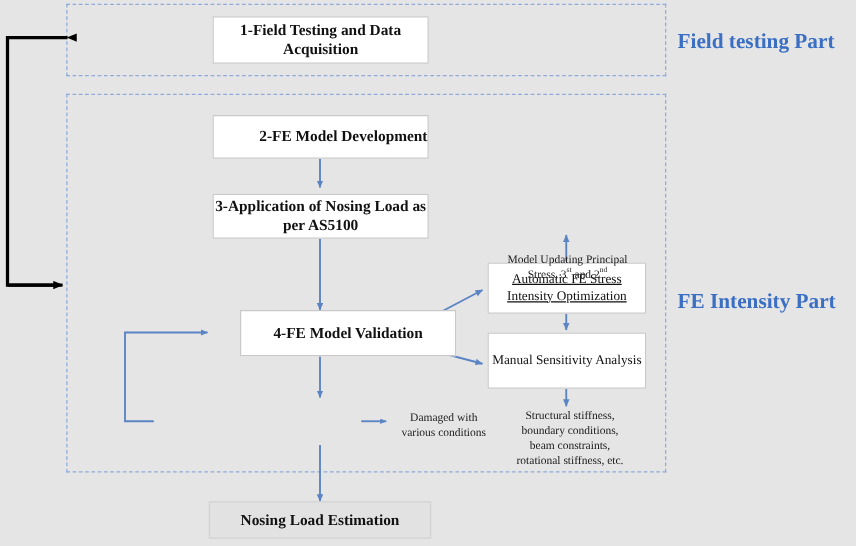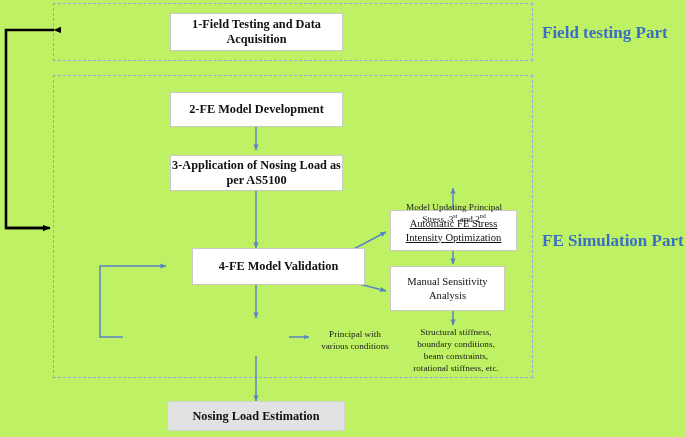--- a/index.html
+++ b/index.html
@@ -1,18 +1,18 @@
 <!DOCTYPE html>
 <html><head>
 <meta charset="utf-8">
 <style>
   html,body{margin:0;padding:0;background:#ffffff;}
   body{width:685px;height:437px;overflow:hidden;
        font-family:"Liberation Serif", serif;}
-  #stage{position:relative;width:685px;height:437px;background:#bef264;}
+  #stage{position:relative;width:685px;height:437px;background:#e5e5e5;}
 
   svg#wires{position:absolute;left:0;top:0;width:685px;height:437px;
             pointer-events:none;}
 
   .dashgroup{position:absolute;border:1.3px dashed #8faadc;box-sizing:border-box;}
 
   .node{position:absolute;box-sizing:border-box;border:1px solid #c9c9c9;
         background:#ffffff;display:flex;align-items:center;justify-content:center;
         text-align:center;color:#111;}
   .node.bold{font-weight:bold;font-size:12.3px;line-height:1.22;
@@ -78,63 +78,63 @@
       <path d="M289,337 L309,337" marker-end="url(#ahBs)"></path>
 
       <path d="M123,337 L100,337 L100,266 L166,266" marker-end="url(#ahB)"></path>
     </g>
   </svg>
 
   <div class="node bold" style="left:170px;top:13px;width:173px;height:38px;">
     <span>1-Field Testing and Data Acquisition</span>
   </div>
 
-  <div class="node bold" style="left:170px;top:92px;width:173px;height:35px;">
+  <div class="node bold" style="left:170px;top:92px;width:173px;height:35px;justify-content:flex-end;">
     <span>2-FE Model Development</span>
   </div>
 
   <div class="node bold" style="left:170px;top:155px;width:173px;height:36px;">
     <span>3-Application of Nosing Load as per AS5100</span>
   </div>
 
   <div class="node bold" style="left:180px;top:248px;width:173px;height:37px;margin-left:12px;">
     <span>4-FE Model Validation</span>
   </div>
 
   <div class="node plain" style="left:390px;top:210px;width:127px;height:41px;text-decoration:underline;">
     <span>Automatic FE Stress Intensity Optimization</span>
   </div>
 
-  <div class="node plain" style="left:390px;top:266px;width:115px;height:45px;">
+  <div class="node plain" style="left:390px;top:266px;width:127px;height:45px;">
     <span>Manual Sensitivity Analysis</span>
   </div>
 
 
   <div class="node bold filled" style="left:167px;top:401px;width:178px;height:30px;">
     <span>Nosing Load Estimation</span>
   </div>
 
   <div class="freetext" style="left:393px;top:160px;width:122px;margin-top:42px;">
     <span>Model Updating Principal</span><br>
     <span>Stress, 3</span><sup>st</sup><span> and 2</span><sup>nd</sup>
   </div>
 
   <div class="freetext" style="left:312px;top:329px;width:86px;">
-    <span>Principal with</span><br>
+    <span>Damaged with</span><br>
     <span>various conditions</span>
   </div>
 
   <div class="freetext" style="left:395px;top:327px;width:122px;">
     <span>Structural stiffness,</span><br>
     <span>boundary conditions,</span><br>
     <span>beam constraints,</span><br>
     <span>rotational stiffness, etc.</span>
   </div>
 
   <div class="partlabel" style="left:542px;top:23px;">
     <span>Field testing Part</span>
   </div>
 
   <div class="partlabel" style="left:542px;top:231px;">
-    <span>FE Simulation Part</span>
+    <span>FE Intensity Part</span>
   </div>
 
 </div>
 
 </body></html>

